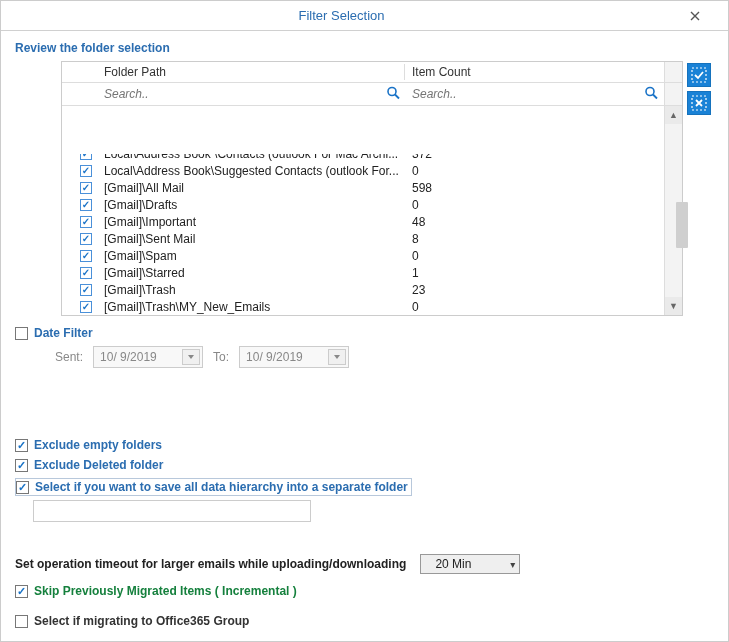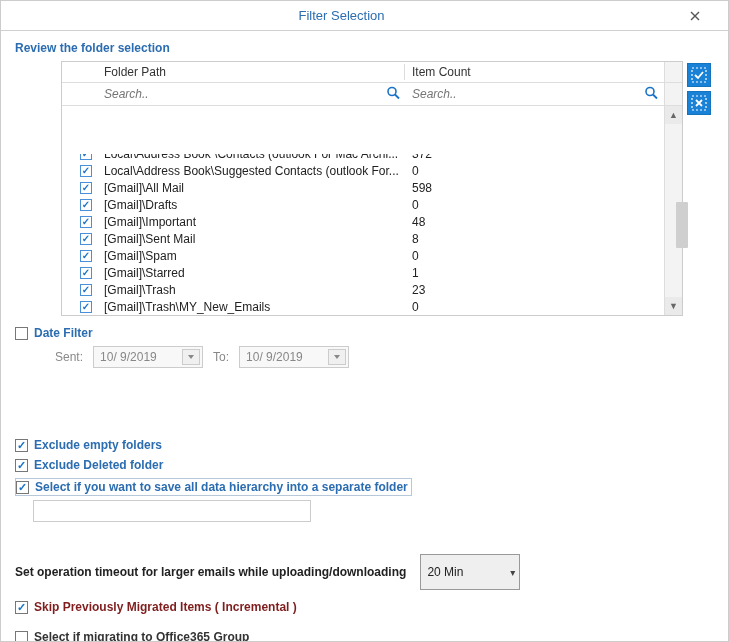--- a/index.html
+++ b/index.html
@@ -200,21 +200,21 @@
   .filter-checks { margin-top: 10px; }
   .chk-line {
     display: flex;
     align-items: center;
     gap: 6px;
     margin-bottom: 6px;
     color: #2b6db0;
     font-weight: bold;
   }
   .chk-line.plain { color: #333; font-weight: bold; }
-  .chk-line.red { color: #7f1d1d; font-weight: bold; }
+  .chk-line.red { color: #15803d; font-weight: bold; }
   .chk-box {
     width: 13px; height: 13px;
     border: 1px solid #777;
     background: #fff;
     display: inline-flex;
     align-items: center;
     justify-content: center;
     cursor: pointer;
   }
   .chk-box.checked::after {
@@ -270,25 +270,25 @@
     display: flex;
     align-items: center;
     gap: 14px;
     margin-top: 32px;
     color: #222;
     font-weight: bold;
   }
   .select-box {
     border: 1px solid #999;
     background: #efefef;
-    height: 36px;
+    height: 20px;
     width: 100px;
     display: flex;
     align-items: center;
-    padding: 0 6px;
+    padding: 0 14px;
     position: relative;
     font-weight: normal;
     cursor: pointer;
   }
   .select-box .caret {
     position: absolute;
     right: 4px;
     font-size: 10px;
     color: #444;
   }

